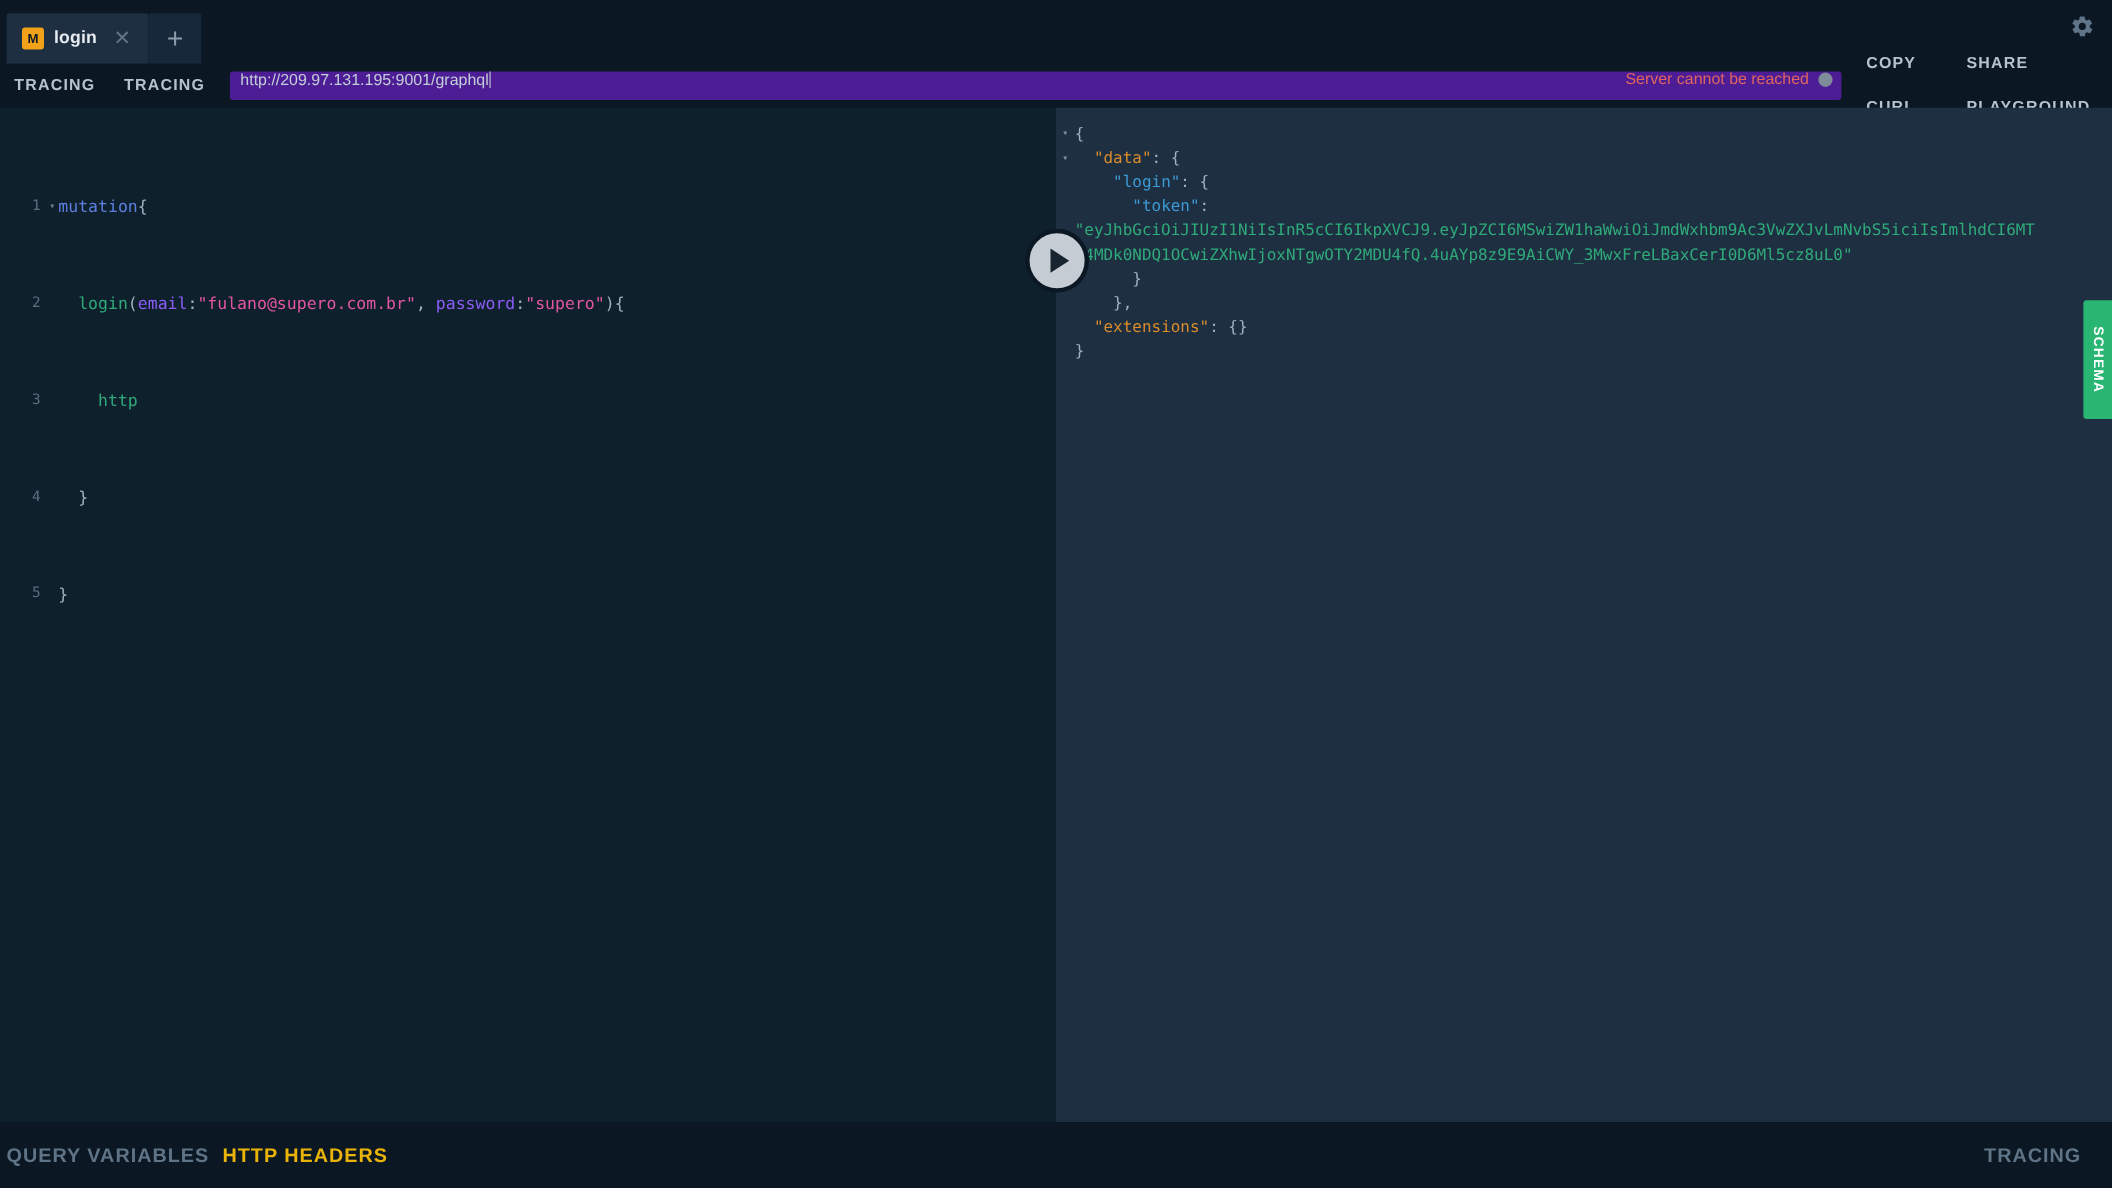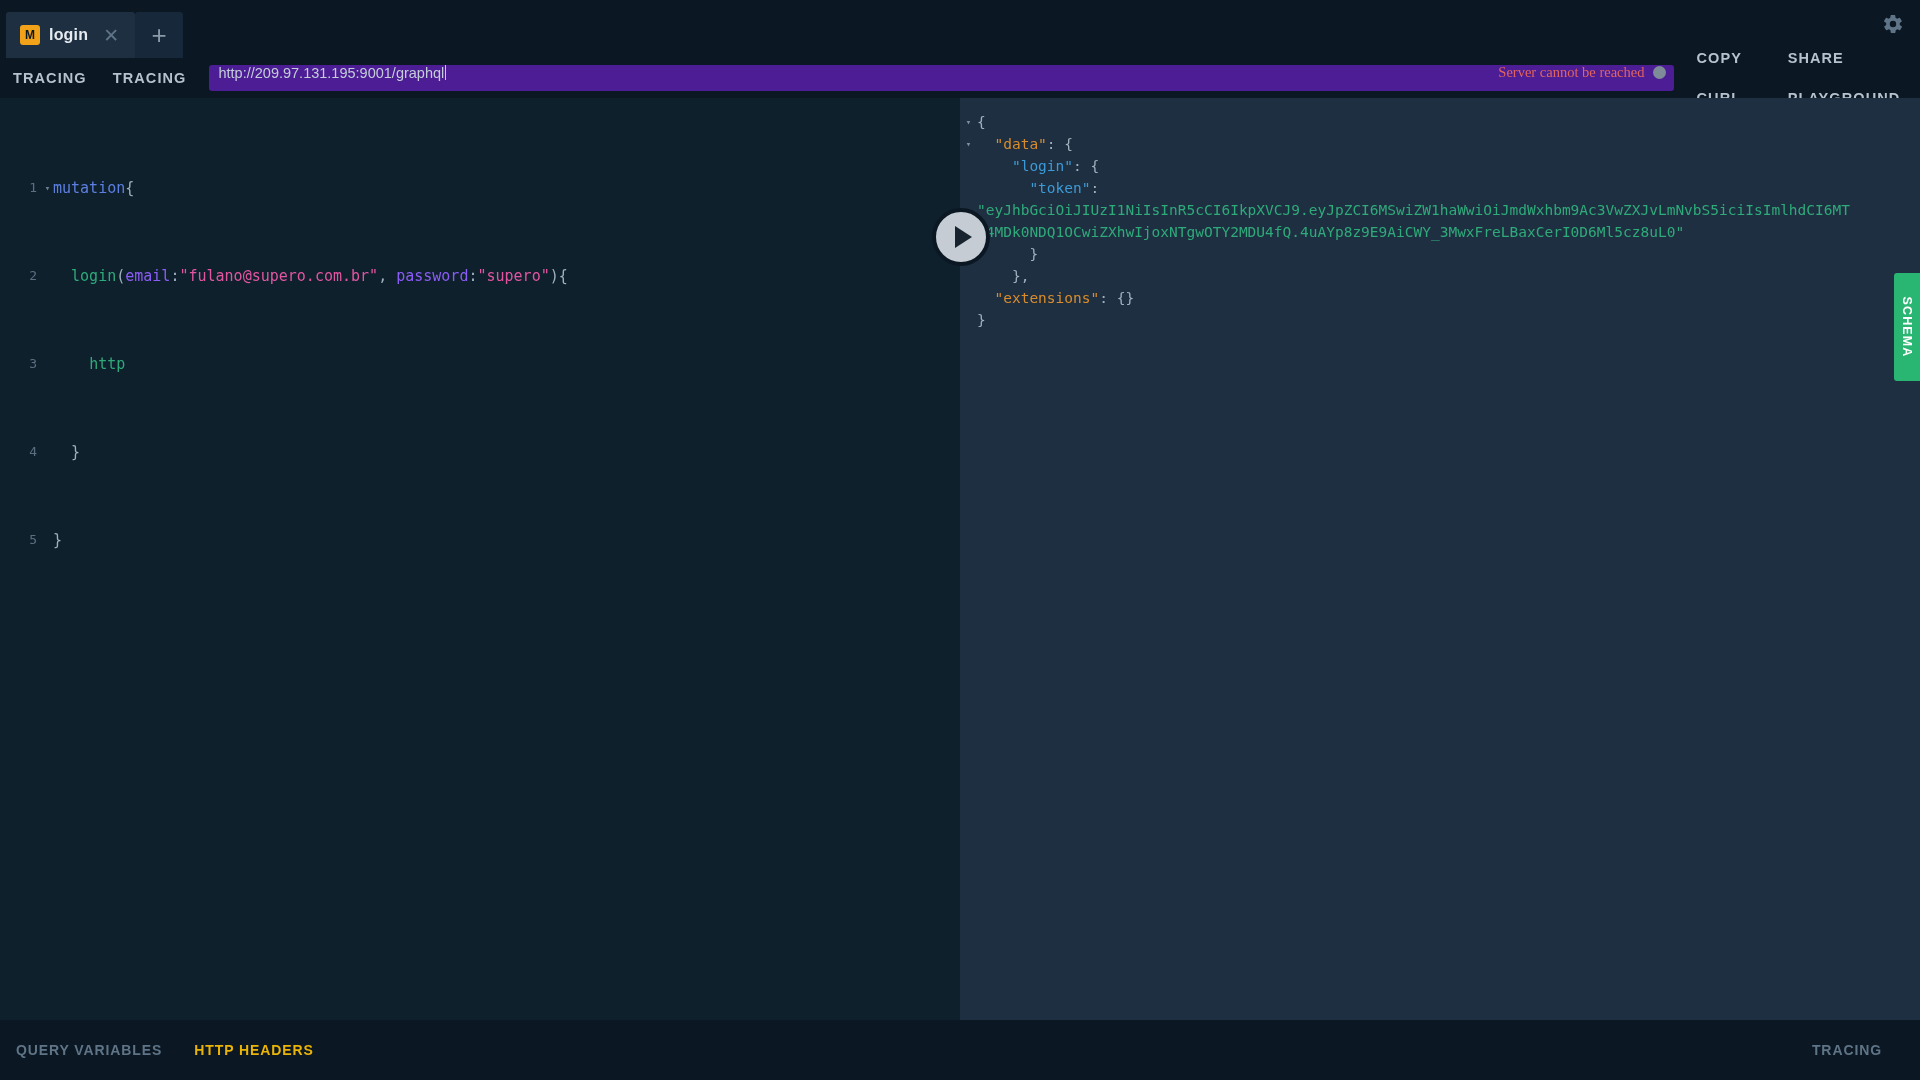--- a/index.html
+++ b/index.html
@@ -63,21 +63,21 @@
   .url-text {
     color:#c3ced8; font-size:14.5px;
     font-family:"Liberation Sans", sans-serif;
   }
   .caret {
     display:inline-block; width:1px; height:15px;
     background:#c3ced8; margin-left:1px;
   }
   .status-wrap {
     position:absolute; right:8px; top:0; height:14px;
-    display:flex; align-items:center; gap:8px;font-family:Liberation Serif, serif;
+    display:flex; align-items:center; gap:8px;
   }
   .status-text { color:#e0645f; font-size:14.5px; }
   .status-dot { width:13px; height:13px; border-radius:50%; background:#7e8c99; }
   .tb-right { display:flex; align-items:center; margin-left:10px; }
   .tb-right .tb-btn { color:#b6c2cd; }
 
   
   .main { height:922px; display:flex; position:relative; }
   .editor {
     width:960px; background:#0f202d; position:relative;
@@ -155,22 +155,22 @@
     color:#fff; font-size:12.5px; font-weight:bold; letter-spacing:1.1px;
     transform:rotate(90deg); white-space:nowrap;
   }
 
   
   .bottom {
     height:60px; background:#0b1823;
     display:flex; align-items:center; position:relative;
   }
   .bb-item {
-    font-size:14px; font-weight:bold; letter-spacing:.9px;
-    padding:0 16px; cursor:pointer;
+    font-size:18px; font-weight:bold; letter-spacing:.9px;
+    padding:0 6px; cursor:pointer;
   }
   .bb-item.inactive { color:#5f7487; }
   .bb-item.active { color:#eab308; }
   .bb-right { position:absolute; right:22px; }
 </style>
 </head>
 <body>
 
 <div class="tabbar">
   <div class="tab">

